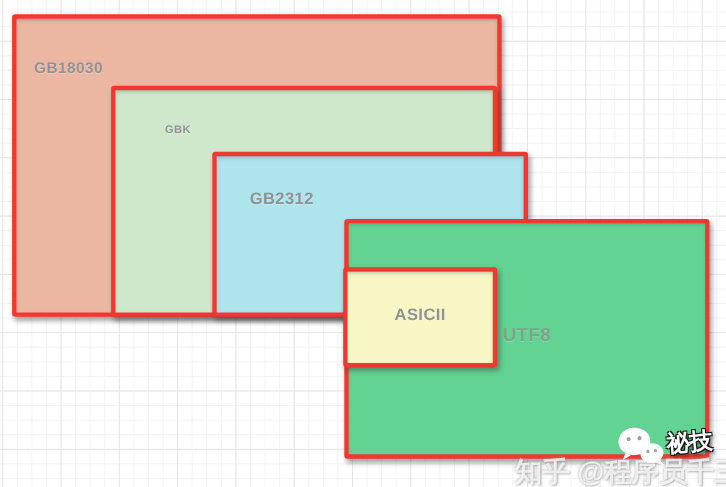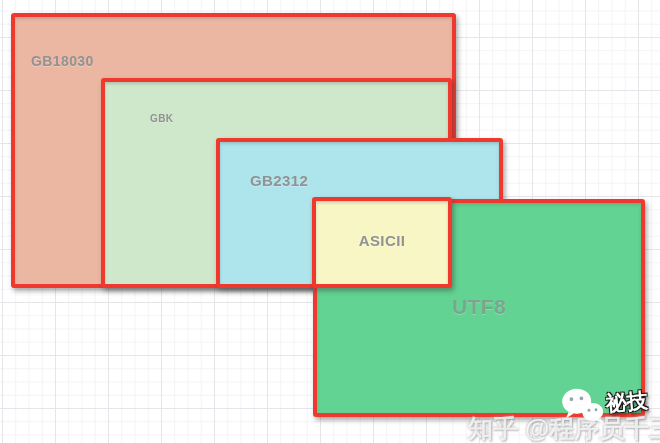--- a/index.html
+++ b/index.html
@@ -36,29 +36,29 @@
     font-weight: bold;
     color: #909294;
     letter-spacing: 0.4px;
     white-space: nowrap;
     text-shadow: 0 1px 0 rgba(255,255,255,0.25);
     text-align: center;
   }
   
   .r-gb18030 { left: 11px;  top: 13px;  width: 445px; height: 275px; z-index: 1; }
   .r-gbk     { left: 101px; top: 78px;  width: 351px; height: 210px; z-index: 2; }
-  .r-gb2312  { left: 216px; top: 138px; width: 287px; height: 150px; z-index: 3; }
+  .r-gb2312  { left: 193px; top: 138px; width: 287px; height: 150px; z-index: 3; }
   .r-utf8    { left: 313px; top: 199px; width: 332px; height: 218px; z-index: 4; }
   .r-asicii  { left: 312px; top: 197px; width: 140px; height: 91px;  z-index: 5; }
 
   .r-gb18030 .label { left: 16px; top: 36px; font-size: 14px; }
   .r-gbk     .label { left: 45px; top: 31px; font-size: 10px; }
   .r-gb2312  .label { left: 30px; top: 30px; font-size: 15px; }
   .r-asicii  .label { left: 0; right: 0; top: 31px; text-align: center; font-size: 15px; }
-  .r-utf8    .label { left: 0; right: 0; top: 92px; text-align: center; font-size: 21px; color: #7ba58c; }
+  .r-utf8    .label { left: 0; right: 0; top: 92px; text-align: center; font-size: 17px; color: #7ba58c; }
 
   .zhihu-watermark {
     position: absolute;
     left: 468px;
     top: 412px;
     z-index: 8;
     font-size: 25px;
     font-weight: bold;
     color: rgba(255,255,255,0.75);
     text-shadow: 1px 1px 2px rgba(140,140,140,0.65), -1px -1px 2px rgba(160,160,160,0.4);
@@ -99,21 +99,21 @@
   </div>
 
   <div class="region r-gb2312" style="background-color: rgb(174, 229, 236); border-color: rgb(239, 57, 46);">
     <span class="label">GB2312</span>
   </div>
 
   <div class="region r-utf8" style="background-color: rgb(98, 211, 146); border-color: rgb(239, 57, 46);">
     <span class="label">UTF8</span>
   </div>
 
-  <div class="region r-asicii" style="background-color: rgb(249, 246, 198); border-color: rgb(239, 57, 46);">
+  <div class="region r-asicii" style="background-color: rgb(249, 246, 198); border-color: rgb(239, 57, 46); margin-top: 46px;">
     <span class="label">ASICII</span>
   </div>
 
   <div class="zhihu-watermark">知乎 @程序员千三</div>
 
   <div class="wechat-badge">
     <span style="display:inline-block; line-height:0;">
       <svg width="46" height="40" viewBox="0 0 46 40">
         <ellipse cx="19" cy="15" rx="14.5" ry="12.5" fill="#ffffff"></ellipse>
         <path d="M10 25 L7 31 L15 27 Z" fill="#ffffff"></path>

